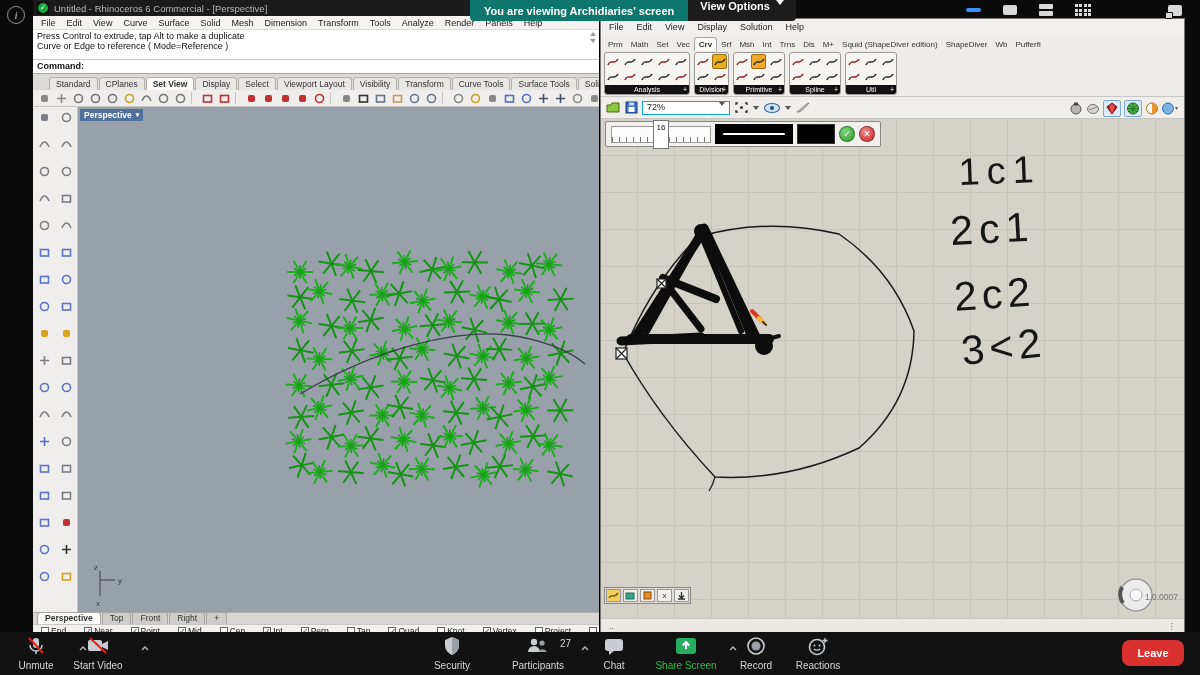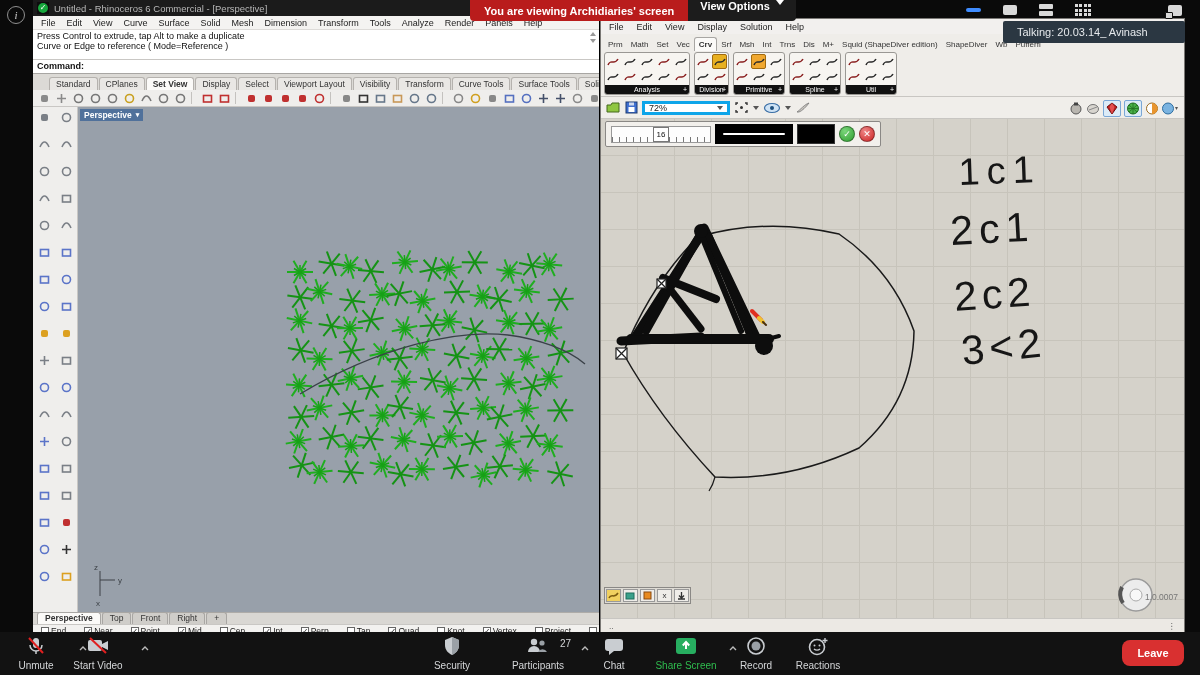--- a/index.html
+++ b/index.html
@@ -48,43 +48,43 @@
   .gh-tabs{height:17px;display:flex;align-items:flex-end;padding:0 3px;overflow:hidden;background:#efede9;}
   .gh-tab{font-size:8px;color:#333;padding:2px 4px;white-space:nowrap;}
   .gh-tab.active{background:#fbfaf8;border:1px solid #a8a6a3;border-bottom:none;border-radius:3px 3px 0 0;font-weight:bold;}
   .gh-panels{height:46px;background:#efede9;border-bottom:1px solid #c8c6c2;display:flex;gap:4px;padding:1px 3px;}
   .ghp{border:1px solid #9a9894;border-radius:3px;background:#f7f5f1;display:flex;flex-direction:column;overflow:hidden;}
   .ghp-grid{flex:1;display:grid;justify-content:center;align-content:center;gap:0 1px;}
   .ghp-cell{width:15px;height:15px;display:flex;align-items:center;justify-content:center;border-radius:2px;}
   .ghp-bar{height:9px;background:#111;color:#fff;font-size:7px;display:flex;align-items:center;justify-content:center;position:relative;}
   .ghp-bar .plus{position:absolute;right:2px;font-size:7px;}
   .gh-cbar{height:22px;background:#f0eeea;border-bottom:1px solid #c8c6c2;display:flex;align-items:center;gap:4px;padding:0 5px;position:relative;}
-  .zoomsel{width:88px;height:14px;background:#fff;border:3px solid #0ea5e9;font-size:9px;color:#222;display:flex;align-items:center;padding:0 4px;justify-content:space-between;}
+  .zoomsel{width:88px;height:14px;background:#fff;border:1px solid #0ea5e9;font-size:9px;color:#222;display:flex;align-items:flex-start;padding:0 4px;justify-content:space-between;}
   .caret-dn{width:0;height:0;border-left:3px solid transparent;border-right:3px solid transparent;border-top:4px solid #555;}
   .gh-cbar-right{position:absolute;right:6px;top:0;height:22px;display:flex;align-items:center;gap:3px;}
   .selbox{border:1px solid #7aa7d6;background:#dcebf7;border-radius:2px;padding:1px;display:flex;}
   #gh-canvas{position:relative;height:499px;background:#d5d2ca;background-image:repeating-linear-gradient(to right,transparent 0 36px,#c7c4bb 36px 37px),repeating-linear-gradient(to bottom,transparent 0 36px,#c7c4bb 36px 37px);overflow:hidden;}
   .sketchbar{position:absolute;left:4px;top:2px;height:26px;background:#f2f0ec;border:1px solid #8a8885;border-radius:2px;display:flex;align-items:center;gap:4px;padding:0 5px;z-index:5;}
   .ruler{width:100px;height:17px;background:#fdfdfd;border:1px solid #999;display:flex;align-items:center;}
   .ticks{flex:1;height:9px;align-self:flex-end;background-image:repeating-linear-gradient(to right,#777 0 1px,transparent 1px 7px);background-size:100% 5px;background-repeat:no-repeat;background-position:bottom;}
-  .rval{width:16px;height:15px;border:1px solid #777;background:#fff;font-size:8px;text-align:center;line-height:14px;color:#111;}
+  .rval{width:16px;height:29px;border:1px solid #777;background:#fff;font-size:8px;text-align:center;line-height:14px;color:#111;}
   .strokeprev{width:78px;height:20px;background:#000;display:flex;align-items:center;justify-content:center;}
   .strokeprev .ln{width:62px;height:2px;background:#fff;border-radius:1px;}
   .blackswatch{width:38px;height:20px;background:#000;border:1px solid #333;}
   .okbtn,.xbtn{width:16px;height:16px;border-radius:50%;color:#fff;font-size:9px;display:flex;align-items:center;justify-content:center;border:1px solid rgba(0,0,0,.35);}
   .okbtn{background:radial-gradient(circle at 35% 30%,#7bd67b,#2f9e2f);}
   .xbtn{background:radial-gradient(circle at 35% 30%,#e88,#c22);}
   .gh-status{height:15px;background:#ece9e4;border-top:1px solid #c8c6c2;display:flex;align-items:center;justify-content:space-between;font-size:8.5px;color:#666;padding:0 8px;}
   .minibar{position:absolute;left:3px;bottom:14px;background:#dedbd4;border:1px solid #8a8885;display:flex;gap:2px;padding:1px;z-index:5;}
   .mini{width:15px;height:13px;border:1px solid #999;background:#efede9;display:flex;align-items:center;justify-content:center;font-size:8px;color:#333;}
   .mini.yellow{background:#f0d060;}
 
   
   #banner{position:absolute;left:470px;top:0;height:21px;display:flex;z-index:20;}
-  .banner-green{background:#b91c1c;color:#fff;font-size:11px;font-weight:bold;display:flex;align-items:center;padding:0 14px;border-radius:0 0 0 4px;}
+  .banner-green{background:#0f766e;color:#fff;font-size:11px;font-weight:bold;display:flex;align-items:center;padding:0 14px;border-radius:0 0 0 4px;}
   .banner-opts{background:#1c1c1c;color:#fff;font-size:11px;font-weight:bold;display:flex;gap:6px;padding:0 12px;border-radius:0 0 4px 0;}
   .caret-dn-w{width:0;height:0;border-left:4px solid transparent;border-right:4px solid transparent;border-top:5px solid #fff;}
   #topright{position:absolute;right:18px;top:4px;display:flex;align-items:center;gap:22px;z-index:20;}
   #talking{position:absolute;left:1003px;top:21px;width:182px;height:22px;background:#2b3742;color:#e6e9ec;font-size:11px;display:flex;align-items:center;padding:0 14px;z-index:21;border-radius:2px;}
   #info-icon{position:absolute;left:7px;top:6px;width:18px;height:18px;border:1.5px solid #8f8f8f;border-radius:50%;color:#cfcfcf;font-size:11px;font-family:"Liberation Serif",serif;font-style:italic;display:flex;align-items:center;justify-content:center;z-index:20;}
 
   
   #zoombar{position:absolute;left:0;top:632px;width:1200px;height:43px;background:#121212;z-index:30;}
   .zctrl{position:absolute;top:4px;display:flex;flex-direction:column;align-items:center;width:90px;margin-left:-45px;color:#d4d6d8;font-size:10px;gap:2px;}
   .zctrl .lbl{white-space:nowrap;}
@@ -1318,21 +1318,20 @@
         <span style="width:3px;height:3px;background:#d9d9d9;"></span>
         <span style="width:3px;height:3px;background:#d9d9d9;"></span>
         <span style="width:3px;height:3px;background:#d9d9d9;"></span>
         <span style="width:3px;height:3px;background:#d9d9d9;"></span>
       </div>
     <div style="position:relative;width:14px;height:11px;background:#d9d9d9;border-radius:2px;margin-left:55px;">
         <span style="position:absolute;left:-3px;bottom:-3px;width:8px;height:7px;background:#d9d9d9;border:1.5px solid #121212;border-radius:1px;"></span>
       </div>
   </div>
 
-  <div id="talking">Talking: 20.03.14_ Avinash</div>
   <div id="info-icon">i</div>
 
   <div id="zoombar">
     <div id="zoom-controls">
         <div class="zctrl" style="left: 36px;">
           <span><svg width="22" height="20">
               <rect x="8" y="2" width="6" height="10" rx="3" fill="#c9cdd1"></rect>
               <path d="M5,9 a6,6 0 0 0 12,0" fill="none" stroke="#c9cdd1" stroke-width="1.5"></path>
               <line x1="11" y1="15" x2="11" y2="18" stroke="#c9cdd1" stroke-width="1.5"></line>
               <line x1="4" y1="2" x2="18" y2="17" stroke="#e02020" stroke-width="2"></line>

